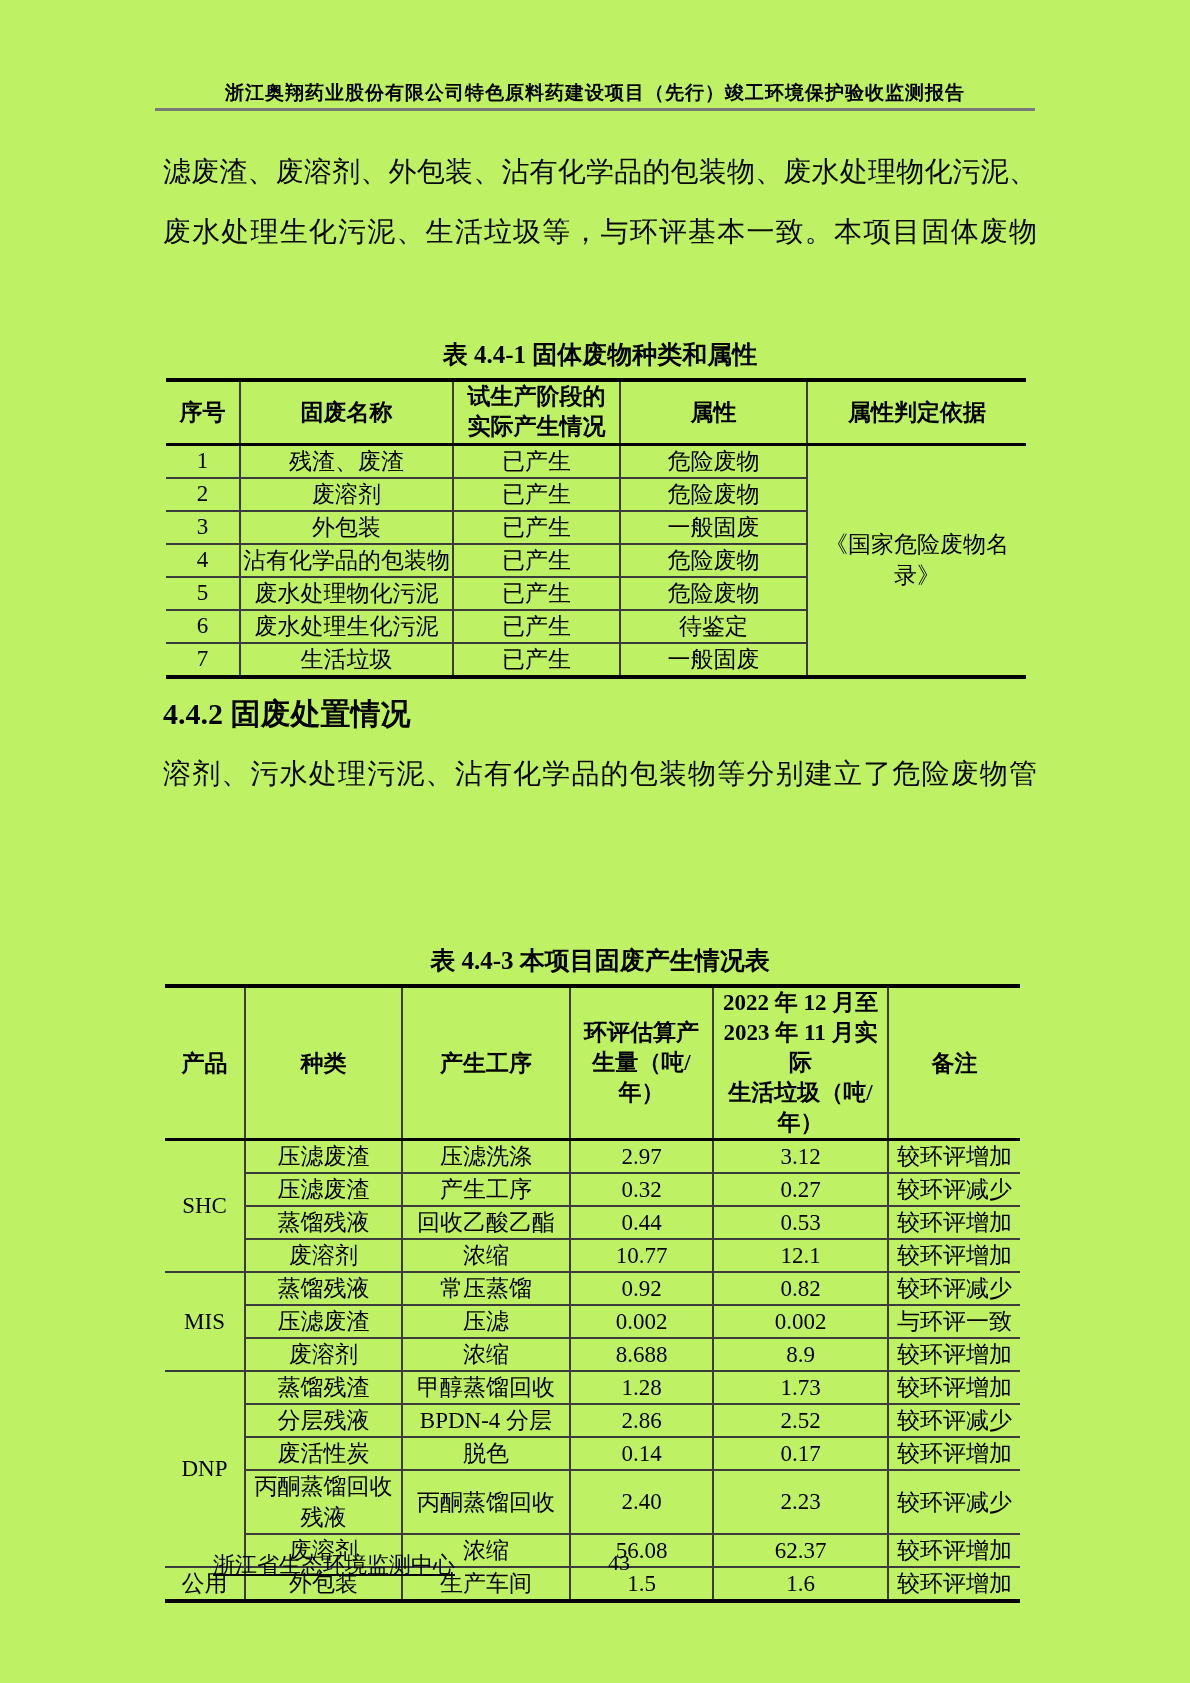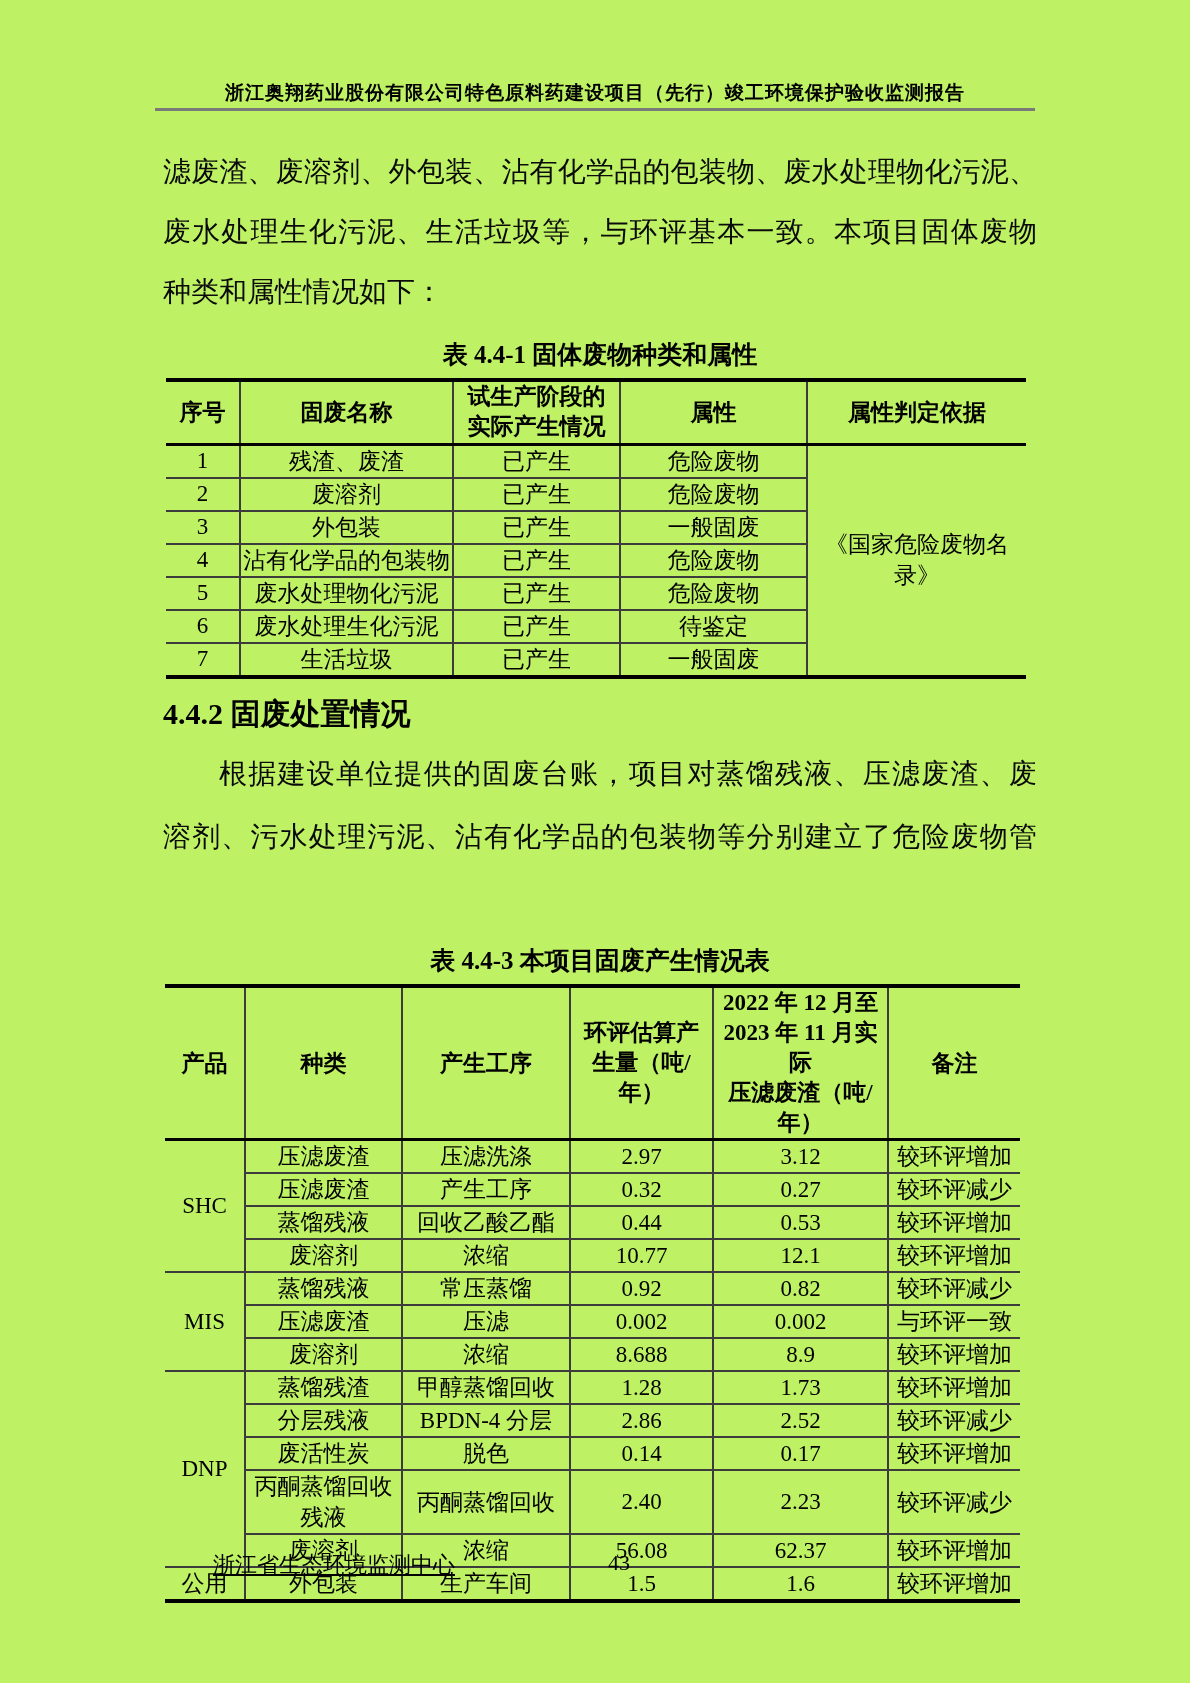--- a/index.html
+++ b/index.html
@@ -68,21 +68,20 @@
 <body>
 
 <div class="page">
 
   <div class="header-title">浙江奥翔药业股份有限公司特色原料药建设项目（先行）竣工环境保护验收监测报告</div>
   <div class="header-rule"></div>
 
   <div class="para para-intro">
     <div class="pline">滤废渣、废溶剂、外包装、沾有化学品的包装物、废水处理物化污泥、</div>
     <div class="pline">废水处理生化污泥、生活垃圾等，与环评基本一致。本项目固体废物</div>
-    <div class="pline last">种类和属性情况如下：</div>
   </div>
 
   <div class="table-title t1-title">表 4.4-1  固体废物种类和属性</div>
 
   <table class="doc-table table-441">
     <colgroup>
         <col style="width:74px">
         <col style="width:213px">
         <col style="width:167px">
         <col style="width:187px">
@@ -141,21 +140,20 @@
       <td>生活垃圾</td>
       <td>已产生</td>
       <td>一般固废</td>
     </tr>
   </tbody>
     </table>
 
   <div class="section-heading">4.4.2 固废处置情况</div>
 
   <div class="para para-disposal">
-    <div class="pline indent2">根据建设单位提供的固废台账，项目对蒸馏残液、压滤废渣、废</div>
     <div class="pline">溶剂、污水处理污泥、沾有化学品的包装物等分别建立了危险废物管</div>
   </div>
 
   <div class="table-title t2-title">表 4.4-3  本项目固废产生情况表</div>
 
   <table class="doc-table table-442">
     <colgroup>
         <col style="width:80px">
         <col style="width:157px">
         <col style="width:168px">
@@ -168,21 +166,21 @@
       <th>产品</th>
       <th>种类</th>
       <th>产生工序</th>
       <th>
             <span class="hline">环评估算产</span>
             <span class="hline">生量（吨/年）</span>
           </th>
       <th>
             <span class="hline">2022 年 12 月至</span>
             <span class="hline">2023 年 11 月实际</span>
-            <span class="hline">压滤废渣（吨/年）</span>
+            <span class="hline">生活垃圾（吨/年）</span>
           </th>
       <th>备注</th>
     </tr>
 
     <tr class="dr">
       <td rowspan="4">SHC</td>
       <td>压滤废渣</td>
       <td>压滤洗涤</td>
       <td>2.97</td>
       <td>3.12</td>

